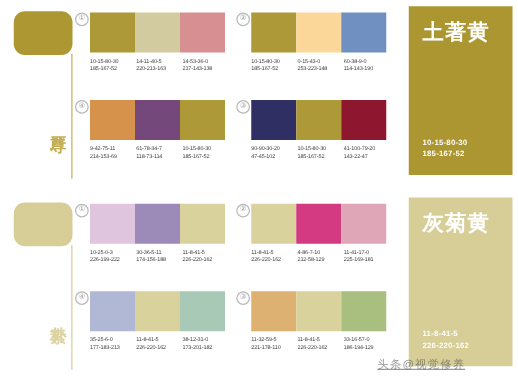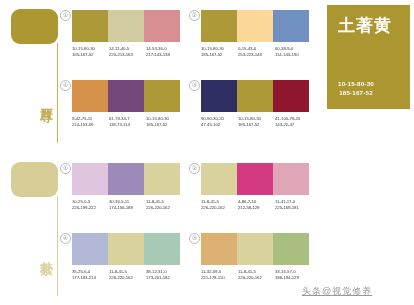--- a/index.html
+++ b/index.html
@@ -132,22 +132,21 @@
     letter-spacing: -0.1px;
     font-family: "Liberation Sans", sans-serif;
   }
 
   
   .feature {
     position: absolute;
     left: 327px;
     top: 5px;
     width: 83px;
-    height: 104px;
-    text-align: center;
+    height: 135px;
   }
   .feature-title {
     position: absolute;
     left: 11px;
     top: 11px;
     color: #ffffff;
     font-size: 17px;
     line-height: 19px;
     font-weight: bold;
     letter-spacing: 1px;
@@ -396,18 +395,25 @@
           </div>
           <div>
             <div class="cmyk">33-16-57-0</div>
             <div class="rgb">186-194-129</div>
           </div>
         </div>
       </div>
 
     </div>
 
+    <div class="feature" style="background: rgb(215, 205, 151);">
+      <div class="feature-title">灰菊黄</div>
+      <div class="feature-codes">
+        <div>11-8-41-5</div>
+        <div>226-220-162</div>
+      </div>
+    </div>
 
   </div>
 
   <div class="watermark">头条@视觉修养</div>
 
 </div>
 
 </body></html>

